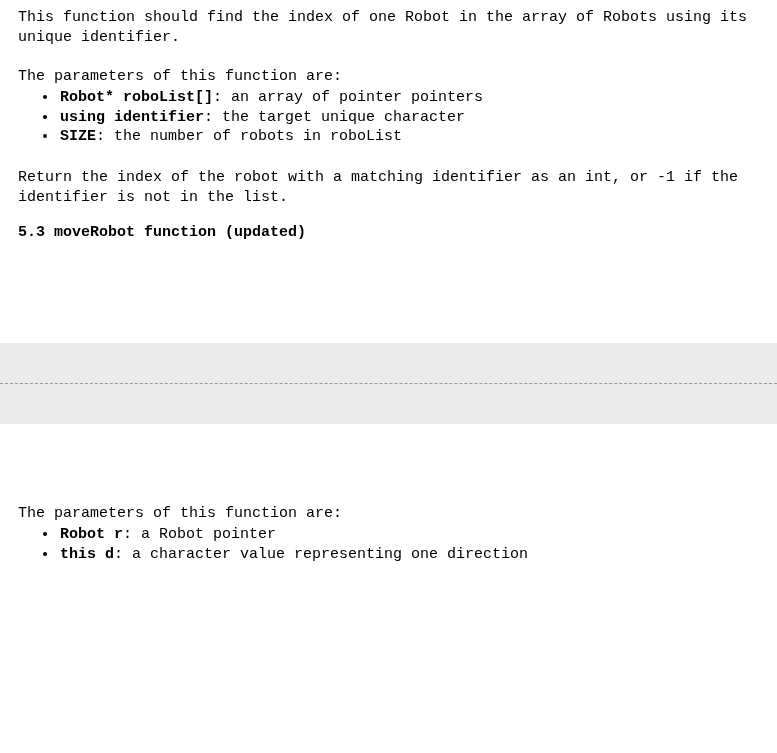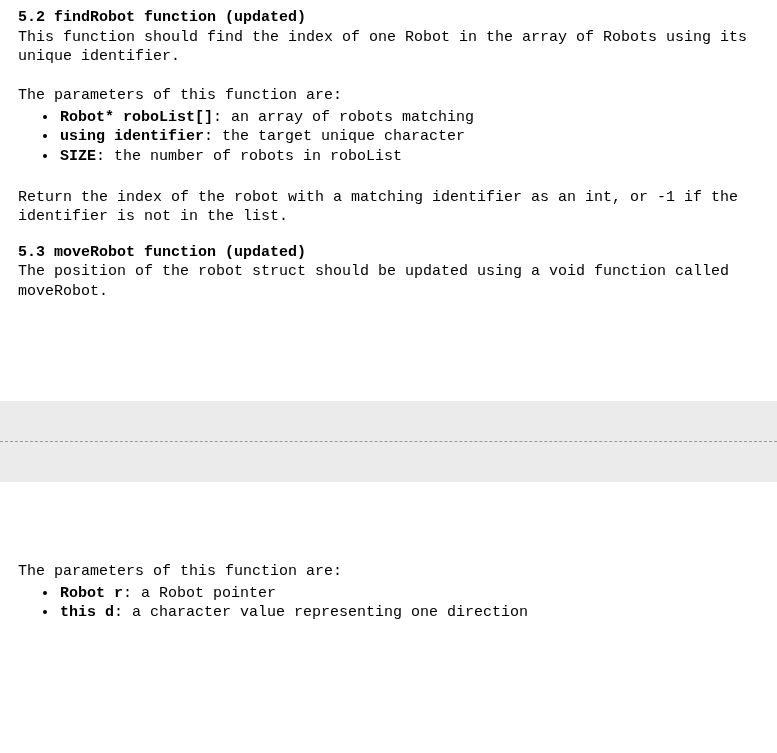--- a/index.html
+++ b/index.html
@@ -50,36 +50,34 @@
   }
 </style>
 </head>
 <body>
 
 <div class="page">
 
   <div class="content">
 
     <div class="section">
-      <div class="bold">5.2 findRobot function (updated)</div>
       <p class="nomargin">This function should find the index of one Robot in the array of Robots using its unique identifier.</p>
       <br>
       <div>The parameters of this function are:</div>
       <ul class="bullets">
-        <li><span class="bold">Robot* roboList[]</span><span>: an array of robots matching</span></li>
+        <li><span class="bold">Robot* roboList[]</span><span>: an array of pointer pointers</span></li>
         <li><span class="bold">using identifier</span><span>: the target unique character</span></li>
         <li><span class="bold">SIZE</span><span>: the number of robots in roboList</span></li>
       </ul>
       <br>
       <div>Return the index of the robot with a matching identifier as an int, or -1 if the identifier is not in the list.</div>
     </div>
 
     <div class="section">
       <div class="bold">5.3 moveRobot function (updated)</div>
-      <div>The position of the robot struct should be updated using a void function called moveRobot.</div>
     </div>
 
   </div>
 
   <div class="page-gap">
     <div class="gap-outer">
       <div class="gap-dash"></div>
     </div>
   </div>
 

